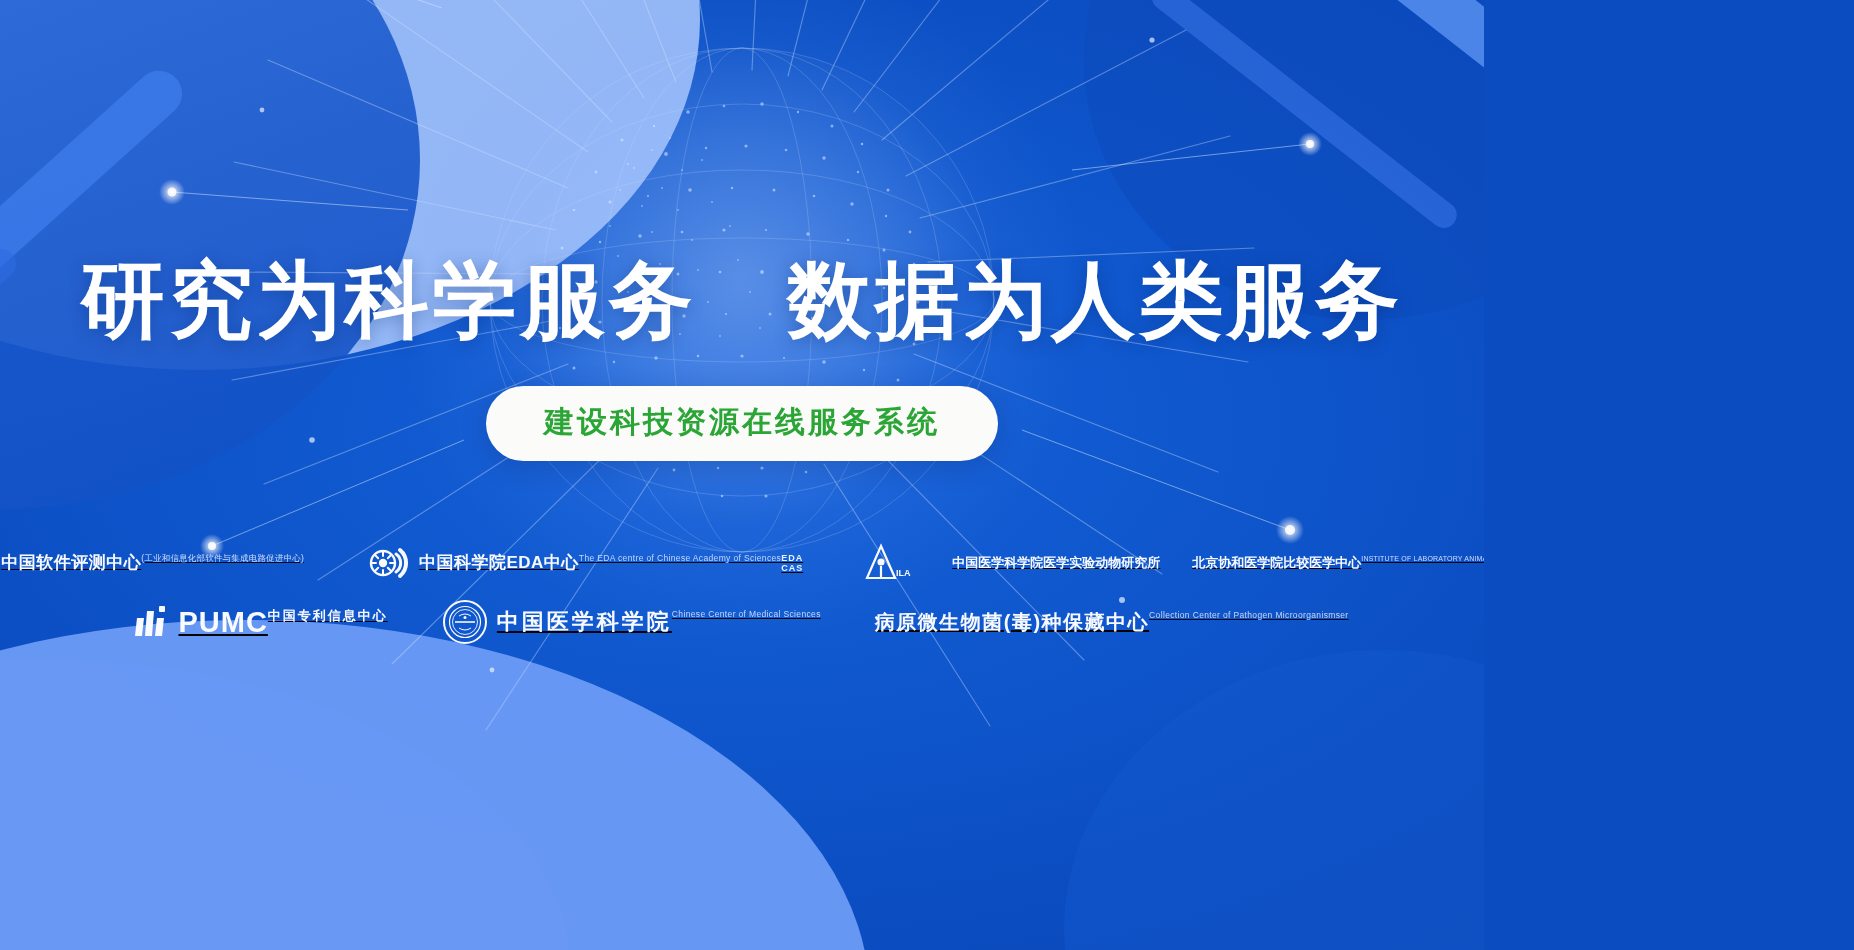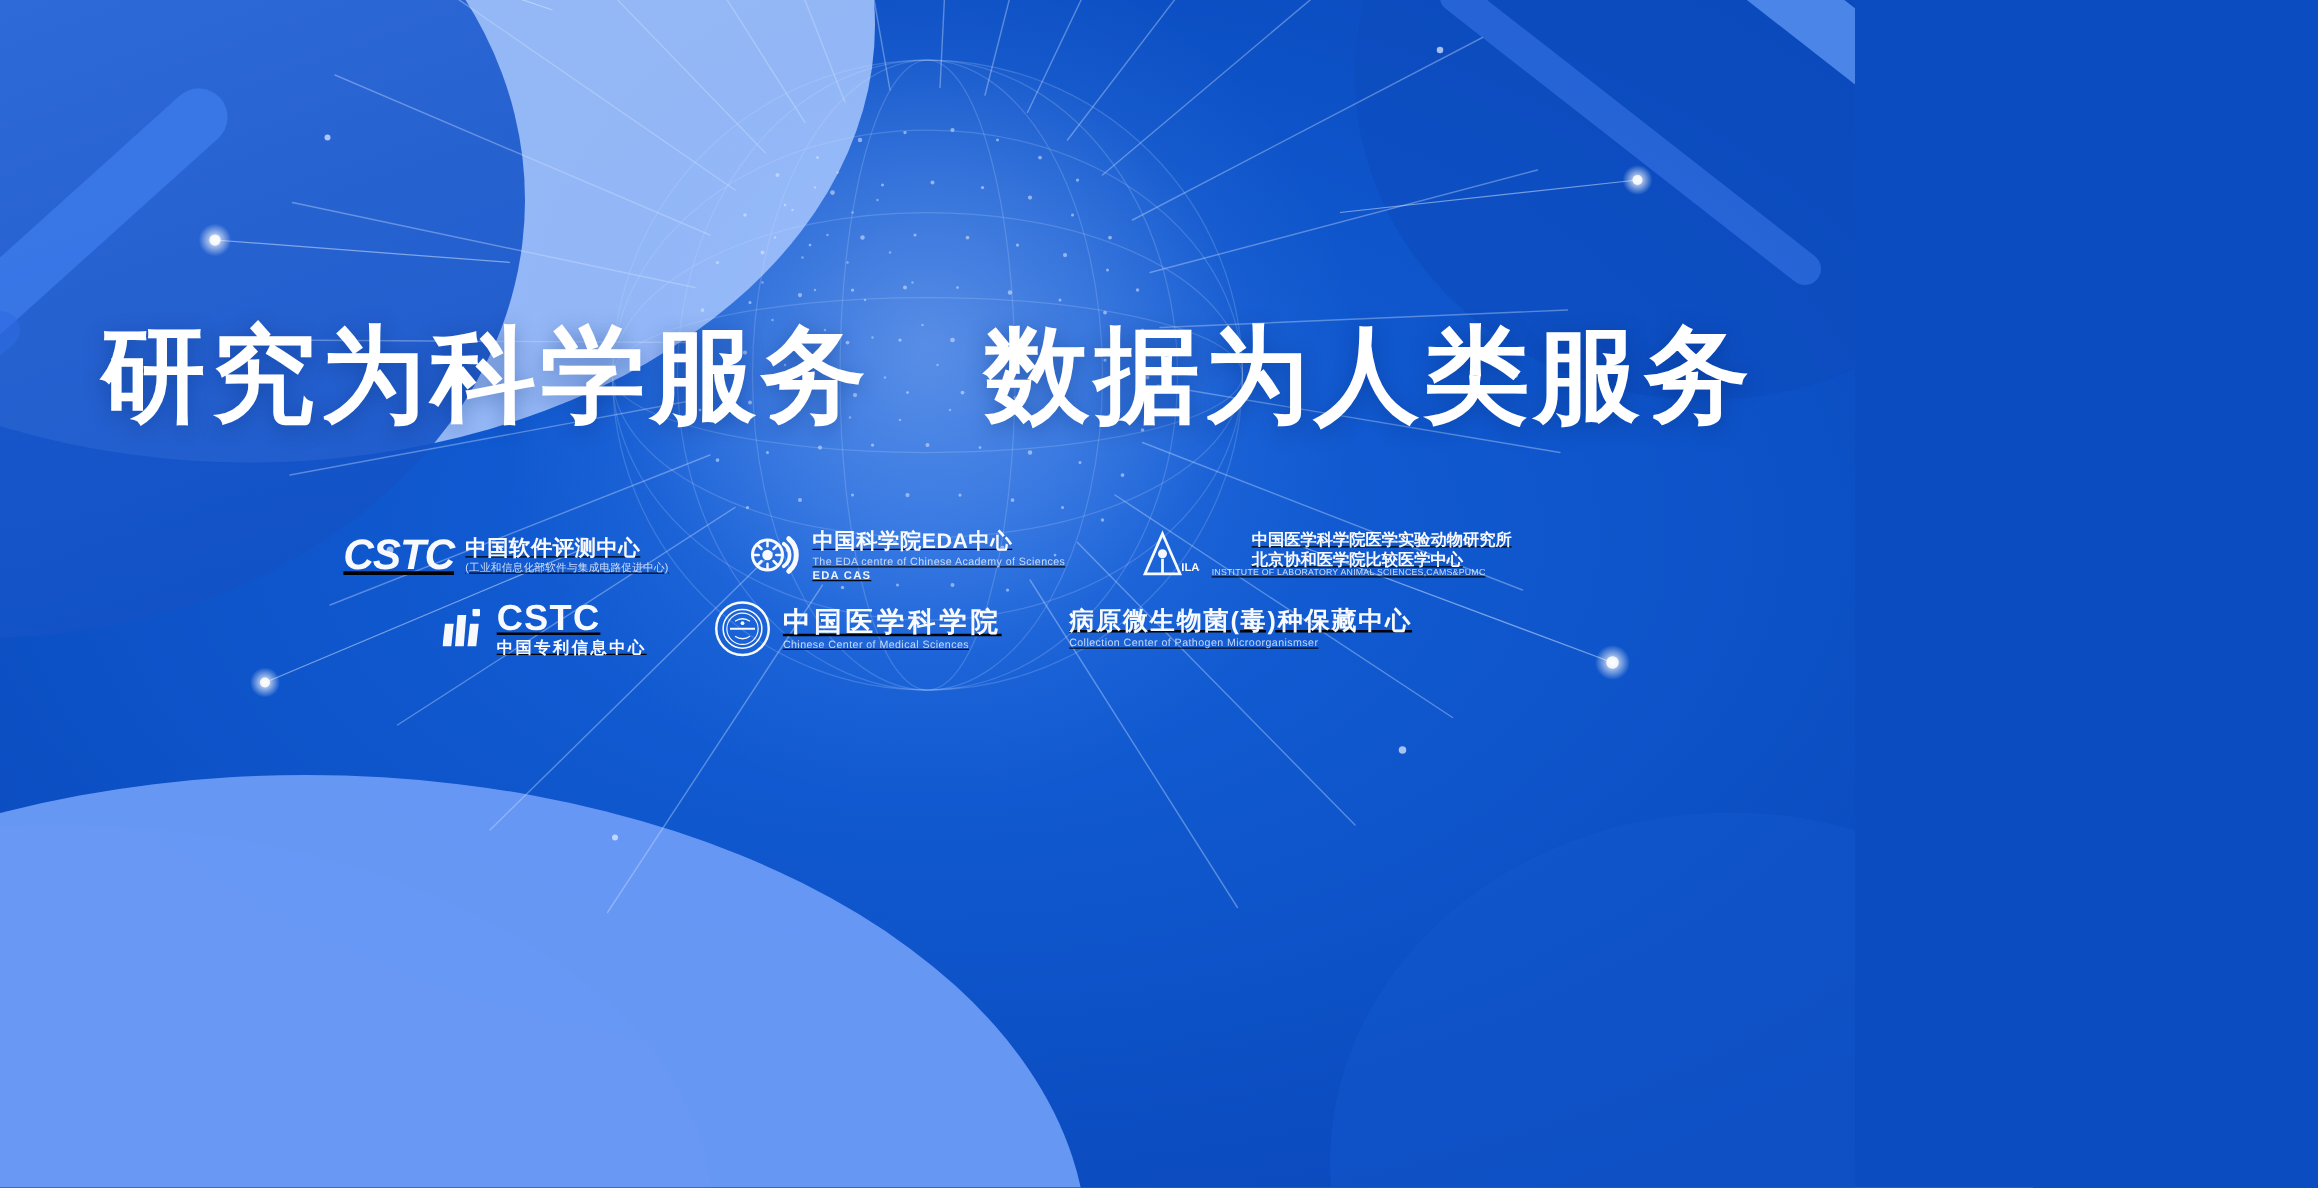--- a/index.html
+++ b/index.html
@@ -176,21 +176,21 @@
   .logo-row.row1 { gap: 62px; }
   .logo-row.row2 { gap: 54px; }
 
   .logo {
     display: flex;
     align-items: center;
     gap: 9px;
     opacity: 0.97;
   }
   .logo-mark { flex: 0 0 auto; display: block; }
-  .logo-text { display: flex; flex-direction: column; justify-content: center; }
+  .logo-text { display: flex; justify-content: center; }
 
   .lt-cn {
     color: #ffffff;
     font-size: 17px;
     font-weight: bold;
     letter-spacing: 0.5px;
     line-height: 1.18;
     white-space: nowrap;
   }
   .lt-cn.small { font-size: 13px; letter-spacing: 0; padding-left: 32px; }
@@ -487,20 +487,21 @@
   </div>
 
   <div class="content">
 
     <div class="headline">
       <span>研究为科学服务</span>
       <span class="gap"></span>
       <span>数据为人类服务</span>
     </div>
 
+    <div class="pill">建设科技资源在线服务系统</div>
 
     <div class="logos">
 
       <div class="logo-row row1">
 
         <div class="logo">
           <span class="cstc-word">CSTC</span>
           <span class="logo-text">
             <span class="lt-cn">中国软件评测中心</span>
             <span class="lt-sub">(工业和信息化部软件与集成电路促进中心)</span>
@@ -551,21 +552,21 @@
         <div class="logo">
           <svg class="logo-mark" width="34" height="32" viewBox="0 0 34 32">
             <g fill="#ffffff">
               <polygon points="0,30 7,30 9,12 2,12"></polygon>
               <polygon points="10,30 17,30 19,5 12,5"></polygon>
               <polygon points="20,30 27,30 29,12 22,12"></polygon>
               <rect x="24" y="0" width="6" height="6" rx="1"></rect>
             </g>
           </svg>
           <span class="logo-text">
-            <span class="cnpat-word">CSTC</span>
+            <span class="cnpat-word">PUMC</span>
             <span class="lt-cn" style="font-size:13px;letter-spacing:2px;">中国专利信息中心</span>
           </span>
         </div>
 
         <div class="logo">
           <svg class="logo-mark" width="46" height="46" viewBox="0 0 46 46">
             <circle cx="23" cy="23" r="21" fill="none" stroke="#ffffff" stroke-width="2"></circle>
             <circle cx="23" cy="23" r="15.5" fill="none" stroke="#ffffff" stroke-width="1.2"></circle>
             <circle cx="23" cy="23" r="12.5" fill="none" stroke="#ffffff" stroke-width="0.9"></circle>
             <line x1="13" y1="23" x2="33" y2="23" stroke="#ffffff" stroke-width="1.6"></line>

